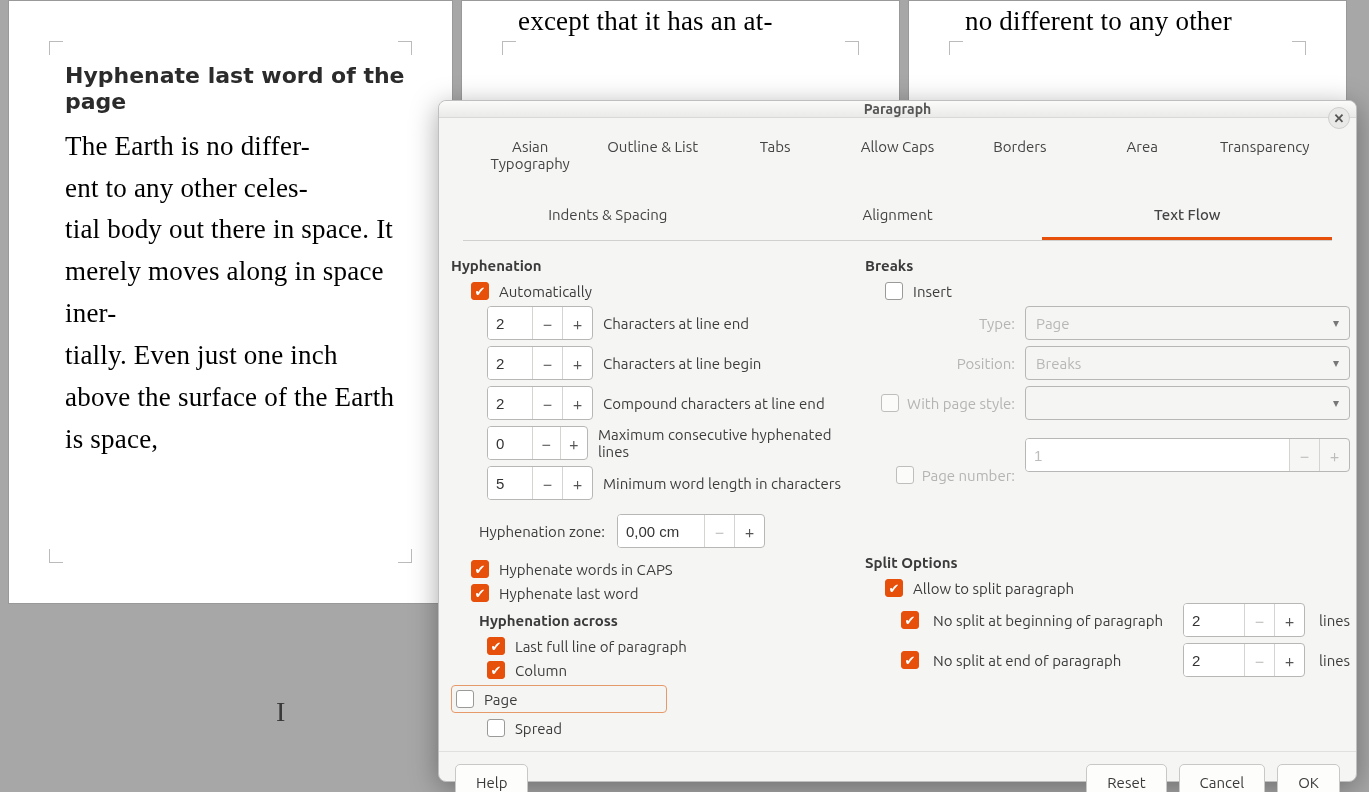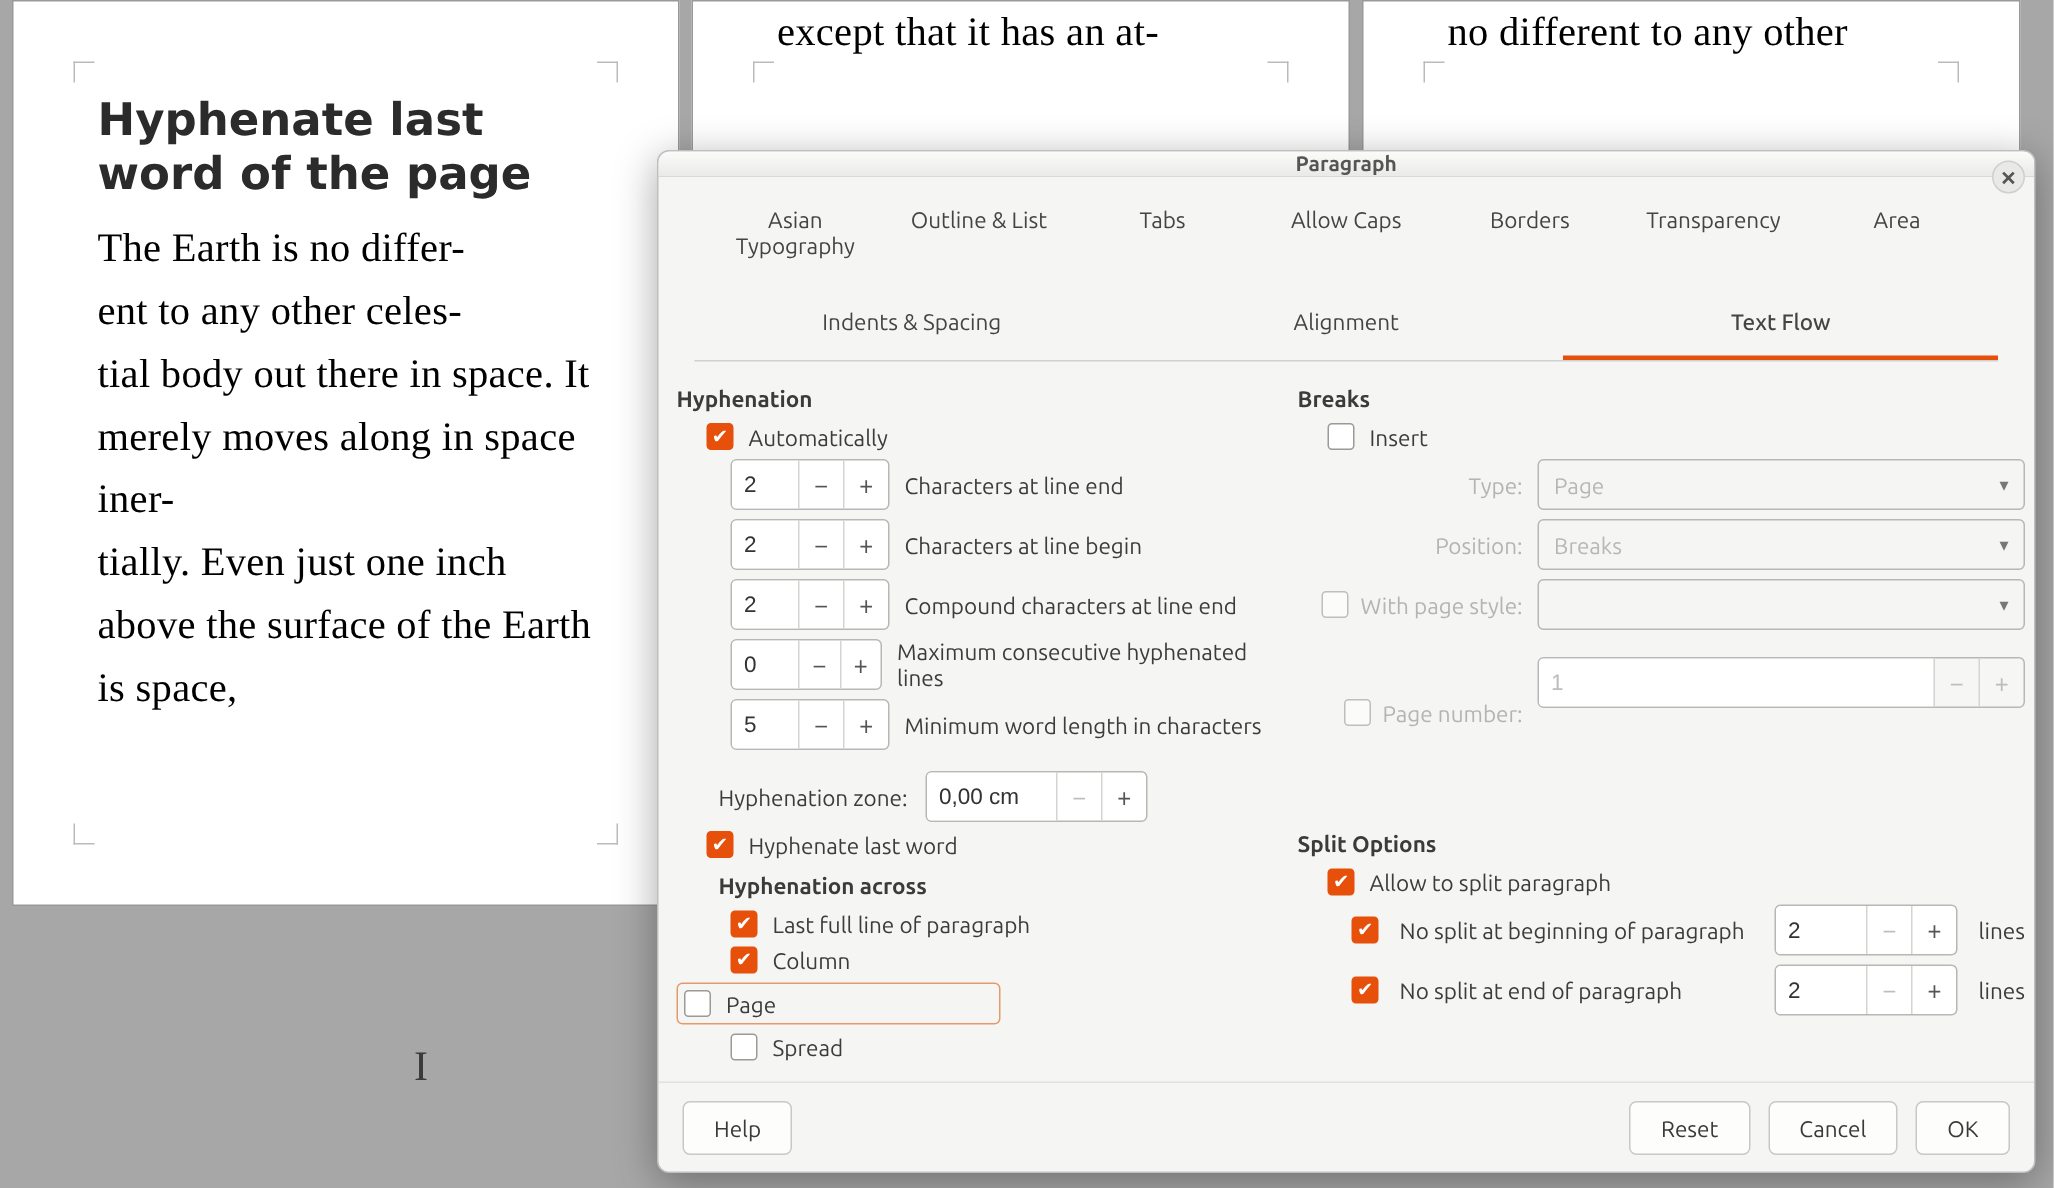--- a/index.html
+++ b/index.html
@@ -25,21 +25,21 @@
 .page1 { left: 8px; width: 445px; }
 .page2 { left: 461px; width: 439px; }
 .page3 { left: 908px; width: 439px; }
 .page-margin-mark { position:absolute; width:14px; height:14px; }
 .mm-tl{top:40px;left:40px;border-top:1px solid #bbb;border-left:1px solid #bbb;}
 .mm-tr{top:40px;right:40px;border-top:1px solid #bbb;border-right:1px solid #bbb;}
 .mm-bl{bottom:40px;left:40px;border-bottom:1px solid #bbb;border-left:1px solid #bbb;}
 .mm-br{bottom:40px;right:40px;border-bottom:1px solid #bbb;border-right:1px solid #bbb;}
 .page-heading {
   font-family: "DejaVu Sans","Liberation Sans",sans-serif;
-  font-size: 30px; font-weight:700; color:#2b2b2b;
+  font-size: 22px; font-weight:700; color:#2b2b2b;
   margin:62px 0 10px 56px; line-height:1.2;
   max-width:340px;
 }
 .page-body {
   font-family: "Liberation Serif","Times New Roman",serif;
   font-size: 27px; color:#000;
   margin:0 56px 0 56px; line-height:1.55; letter-spacing:0.2px;
 }
 .page2 .page-body, .page3 .page-body { }
 
@@ -192,22 +192,22 @@
     </div>
   </div>
 
   <div class="tabs">
     <div class="tabs-row top">
       <div class="tab">Asian Typography</div>
       <div class="tab">Outline &amp; List</div>
       <div class="tab">Tabs</div>
       <div class="tab">Allow Caps</div>
       <div class="tab">Borders</div>
+      <div class="tab">Area</div>
       <div class="tab">Transparency</div>
-      <div class="tab">Area</div>
     </div>
     <div class="tabs-row bottom">
       <div class="tab">Indents &amp; Spacing</div>
       <div class="tab">Alignment</div>
       <div class="tab active">Text Flow</div>
     </div>
   </div>
 
   <div class="content">
 
@@ -262,20 +262,24 @@
 
       <div class="row" style="margin-top:14px; gap:12px; padding-left:28px;">
         <span class="lbl">Hyphenation zone:</span>
         <div class="spin wide">
           <input value="0,00 cm" style="">
           <div class="step disabled">−</div>
           <div class="step">+</div>
         </div>
       </div>
 
+      <div class="row indent1" style="margin-top:12px;">
+        <div class="cb checked"></div>
+        <span class="lbl">Hyphenate words in CAPS</span>
+      </div>
       <div class="row indent1">
         <div class="cb checked"></div>
         <span class="lbl">Hyphenate last word</span>
       </div>
 
       <div class="section-title" style="margin-top:10px; padding-left:28px;">Hyphenation across</div>
       <div class="hrow indent2">
         <div class="cb checked"></div>
         <span class="lbl">Last full line of paragraph</span>
       </div>

